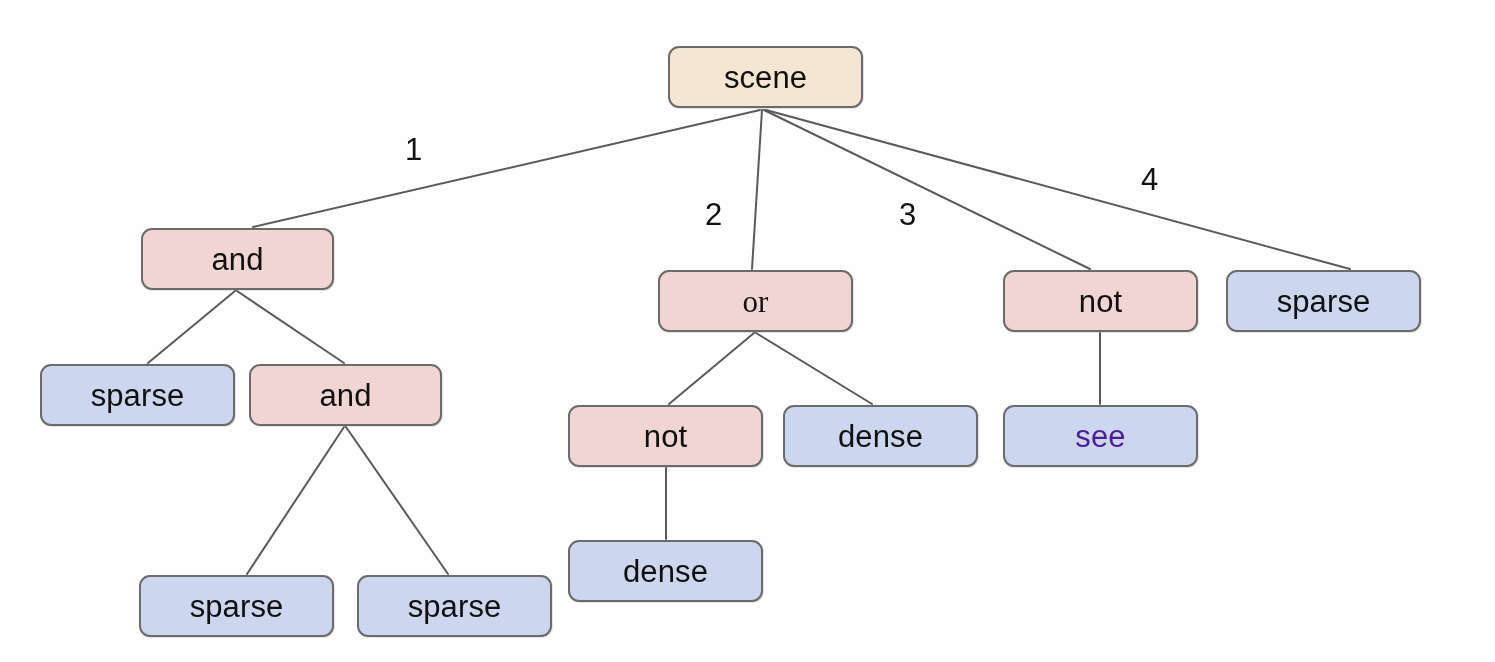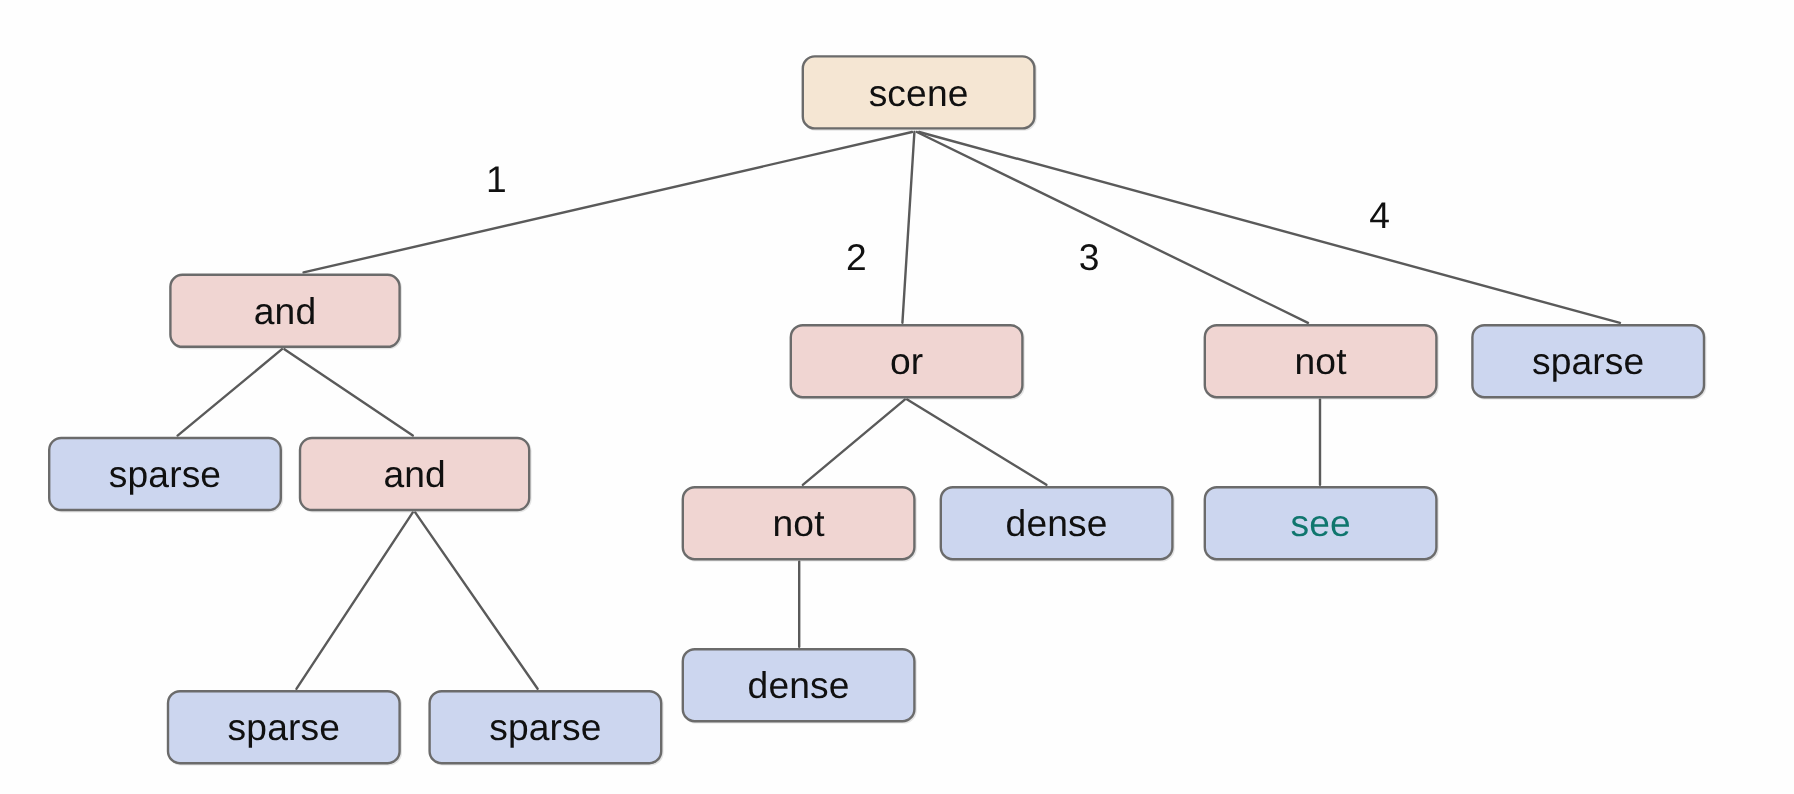--- a/index.html
+++ b/index.html
@@ -81,36 +81,36 @@
       </div>
       <div class="node" style="left: 249px; top: 364px; width: 193px; height: 62px; background: rgb(240, 213, 210); border-color: rgb(107, 107, 107); color: rgb(16, 16, 16);">
         <span>and</span>
       </div>
       <div class="node" style="left: 139px; top: 575px; width: 195px; height: 62px; background: rgb(204, 214, 239); border-color: rgb(107, 107, 107); color: rgb(16, 16, 16);">
         <span>sparse</span>
       </div>
       <div class="node" style="left: 357px; top: 575px; width: 195px; height: 62px; background: rgb(204, 214, 239); border-color: rgb(107, 107, 107); color: rgb(16, 16, 16);">
         <span>sparse</span>
       </div>
-      <div class="node" style="left: 658px; top: 270px; width: 195px; height: 62px; background: rgb(240, 213, 210); border-color: rgb(107, 107, 107); color: rgb(16, 16, 16);">
+      <div class="node" style="left: 658px; top: 270px; width: 195px; height: 62px; background: rgb(240, 213, 210); border-color: rgb(107, 107, 107); color: rgb(16, 16, 16); font-family: Liberation Serif, serif;">
         <span>or</span>
       </div>
       <div class="node" style="left: 568px; top: 405px; width: 195px; height: 62px; background: rgb(240, 213, 210); border-color: rgb(107, 107, 107); color: rgb(16, 16, 16);">
         <span>not</span>
       </div>
       <div class="node" style="left: 783px; top: 405px; width: 195px; height: 62px; background: rgb(204, 214, 239); border-color: rgb(107, 107, 107); color: rgb(16, 16, 16);">
         <span>dense</span>
       </div>
       <div class="node" style="left: 568px; top: 540px; width: 195px; height: 62px; background: rgb(204, 214, 239); border-color: rgb(107, 107, 107); color: rgb(16, 16, 16);">
         <span>dense</span>
       </div>
       <div class="node" style="left: 1003px; top: 270px; width: 195px; height: 62px; background: rgb(240, 213, 210); border-color: rgb(107, 107, 107); color: rgb(16, 16, 16);">
         <span>not</span>
       </div>
-      <div class="node" style="left: 1003px; top: 405px; width: 195px; height: 62px; background: rgb(204, 214, 239); border-color: rgb(107, 107, 107); color: #0f766e;">
+      <div class="node" style="left: 1003px; top: 405px; width: 195px; height: 62px; background: rgb(204, 214, 239); border-color: rgb(107, 107, 107); color: #4c1d95;">
         <span>see</span>
       </div>
       <div class="node" style="left: 1226px; top: 270px; width: 195px; height: 62px; background: rgb(204, 214, 239); border-color: rgb(107, 107, 107); color: rgb(16, 16, 16);">
         <span>sparse</span>
       </div>
     </div>
   <div id="label-layer">
       <div class="edge-label" style="left: 405px; top: 134px;">1</div>
       <div class="edge-label" style="left: 705px; top: 199px;">2</div>
       <div class="edge-label" style="left: 899px; top: 199px;">3</div>

